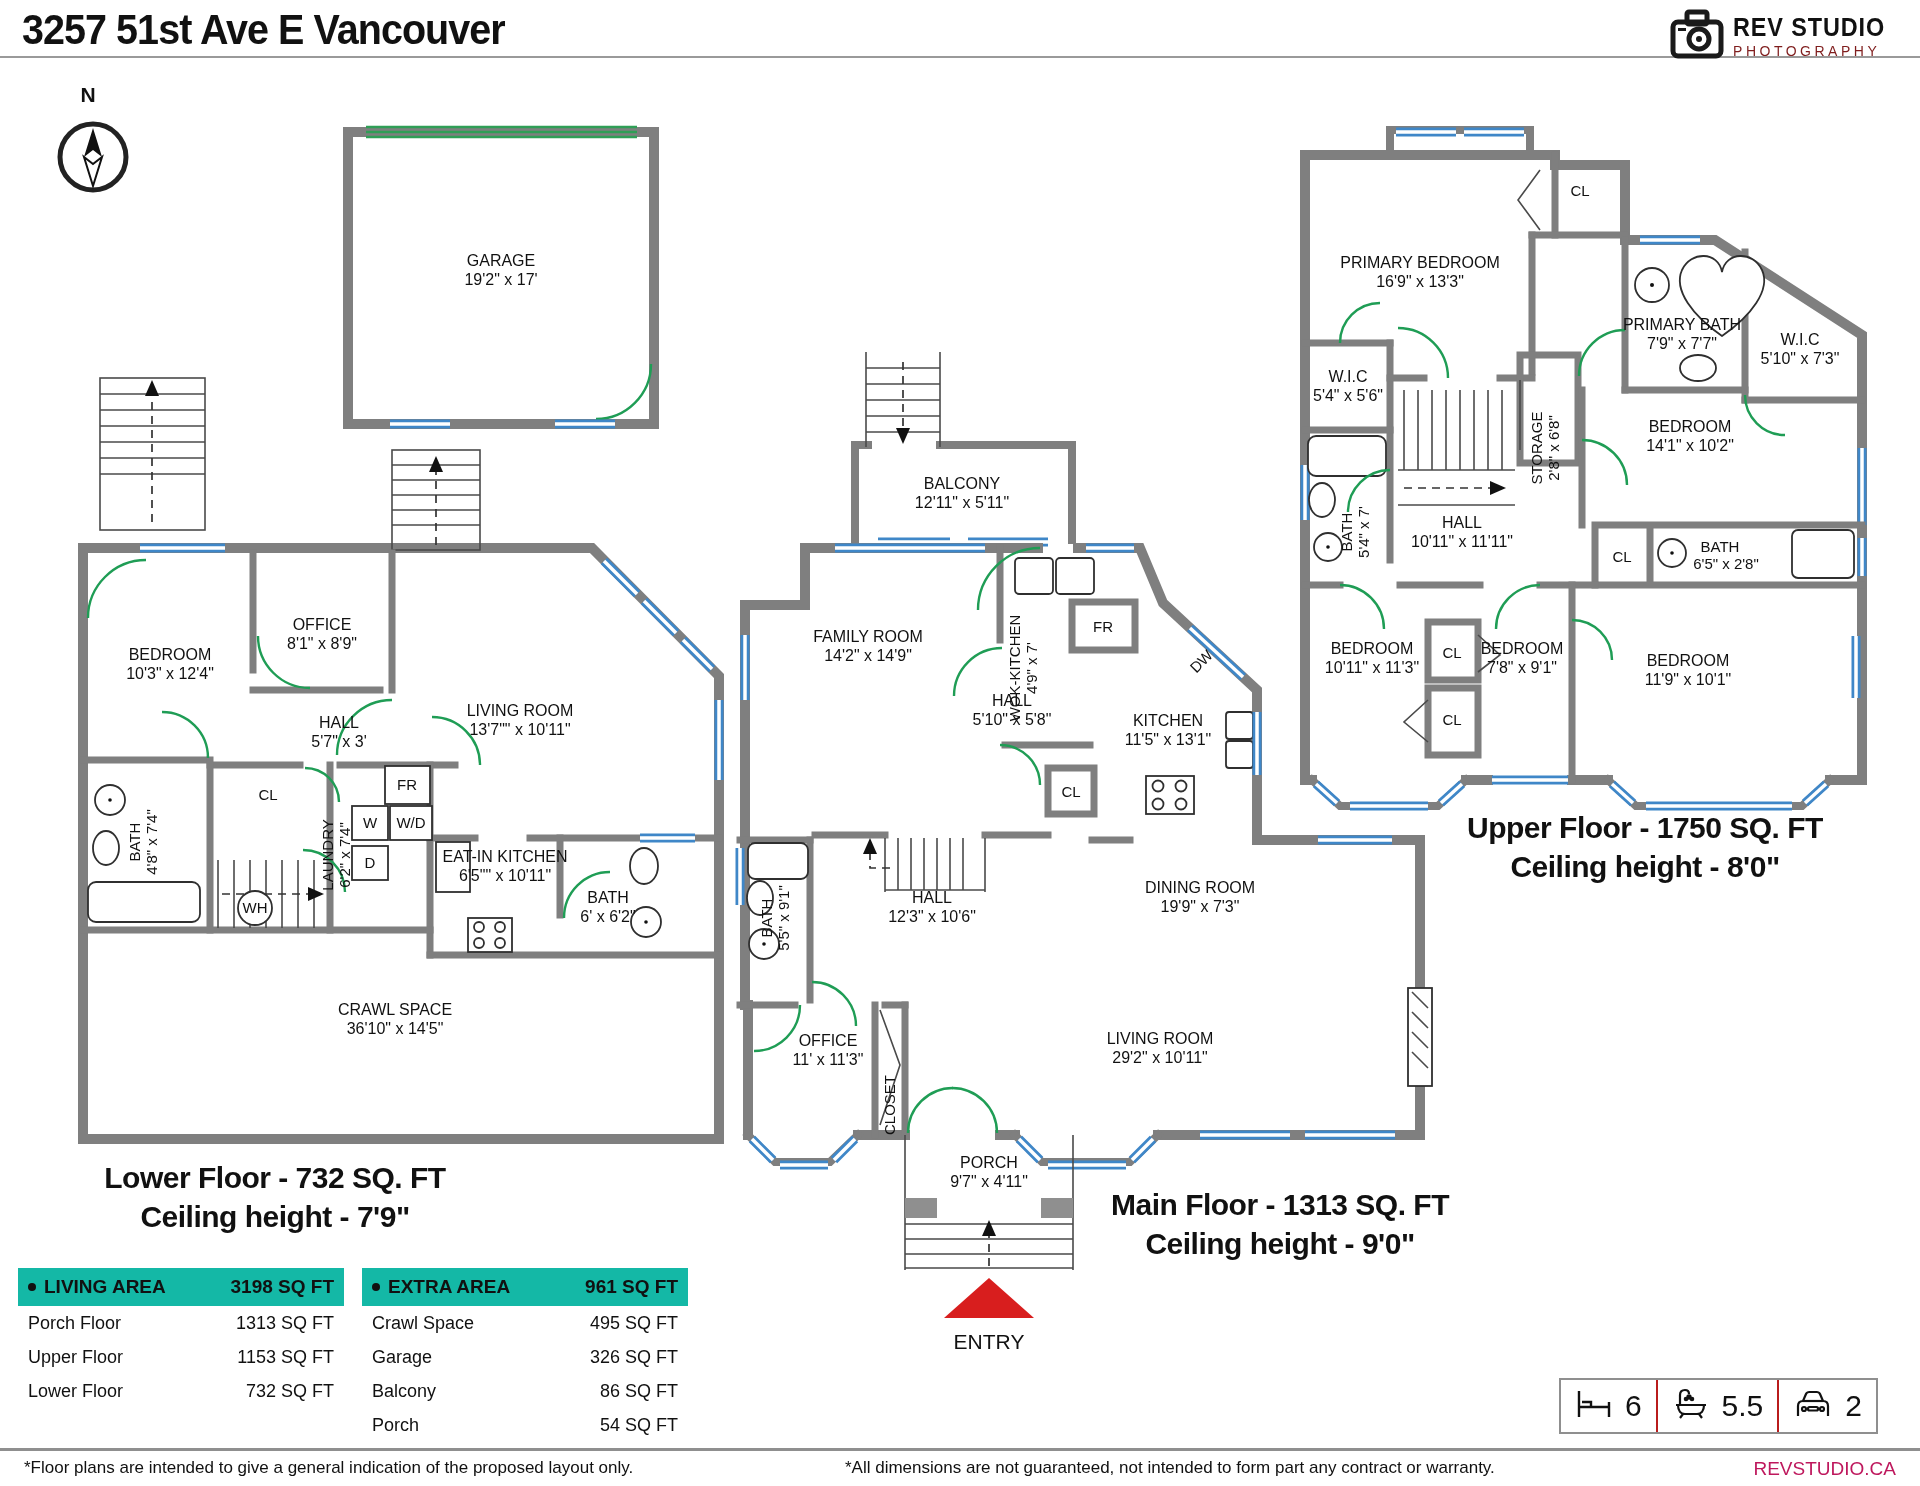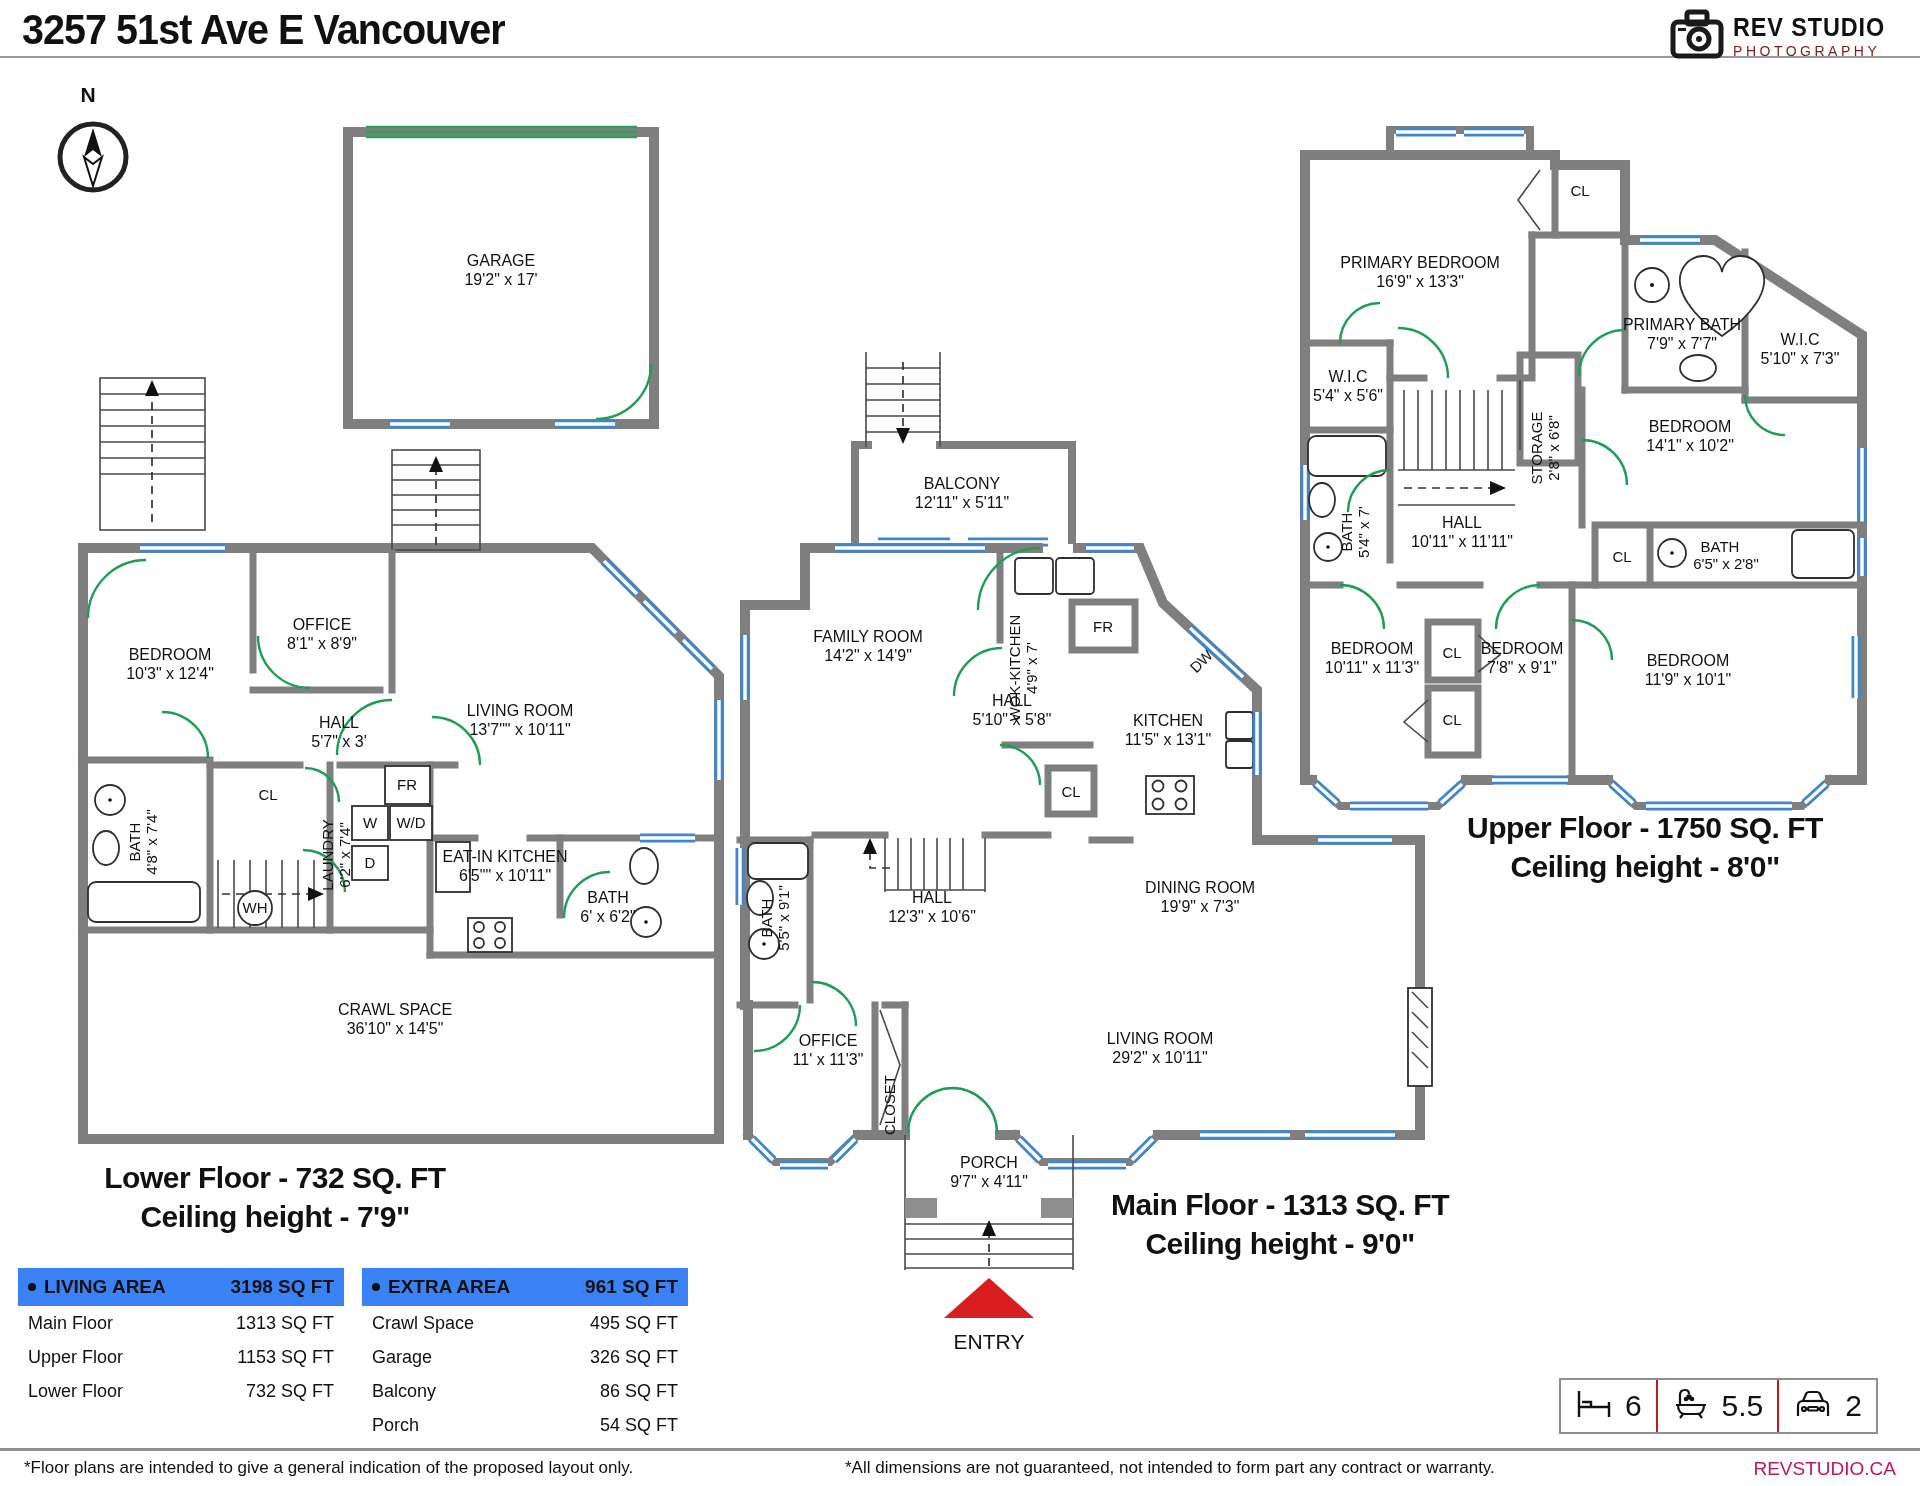--- a/index.html
+++ b/index.html
@@ -9,21 +9,21 @@
   #title{left:22px;top:6px;font-size:42px;font-weight:bold;letter-spacing:-1px;transform:scaleX(.94);transform-origin:left;white-space:nowrap;}
   #hdr-rule{left:0;top:56px;width:1920px;height:2px;background:#9a9a9a;}
   #logo{right:18px;top:8px;display:flex;align-items:center;gap:2px;}
   #logo .txt{line-height:1;}
   #logo .nm{font-size:26px;font-weight:bold;letter-spacing:1px;transform:scaleX(.9);transform-origin:left;}
   #logo .sub{font-size:14px;color:#7f1d1d;letter-spacing:3.5px;margin-top:4px;}
   
   .floor-label{text-align:center;font-weight:bold;font-size:30px;line-height:1.3;letter-spacing:-.5px;}
   
   .area-table{width:326px;font-size:18px;}
-  .area-table .hd{display:flex;justify-content:space-between;align-items:center;background:#3b82f6;font-weight:bold;font-size:19px;padding:8px 10px;}
+  .area-table .hd{display:flex;justify-content:space-between;align-items:center;background:#14b8a6;font-weight:bold;font-size:19px;padding:8px 10px;}
   .area-table .hd .l{display:flex;align-items:center;gap:8px;}
   .dot{width:8px;height:8px;border-radius:50%;background:#111;display:inline-block;}
   .area-table .rw{display:flex;justify-content:space-between;padding:7px 10px 6px 10px;}
   
   #stats{right:42px;top:1378px;display:flex;border:2px solid #8f8f8f;background:#fff;}
   #stats .cell{display:flex;align-items:center;gap:12px;padding:8px 14px;border-left:2px solid #b91c1c;}
   #stats .cell:first-child{border-left:none;}
   #stats .num{font-size:30px;}
   
   #ftr-rule{left:0;top:1448px;width:1920px;height:3px;background:#8f8f8f;}
@@ -492,21 +492,21 @@
 
 <div class="abs area-table" style="left:18px;top:1268px;">
   <div class="hd">
     <span class="l">
         <span class="dot"></span>
         <span>LIVING AREA</span>
       </span>
     <span>3198 SQ FT</span>
   </div>
   <div class="rw">
-      <span>Main Floor</span>
+      <span>Porch Floor</span>
       <span>1313 SQ FT</span>
     </div>
   <div class="rw">
       <span>Upper Floor</span>
       <span>1153 SQ FT</span>
     </div>
   <div class="rw">
       <span>Lower Floor</span>
       <span>732 SQ FT</span>
     </div>

